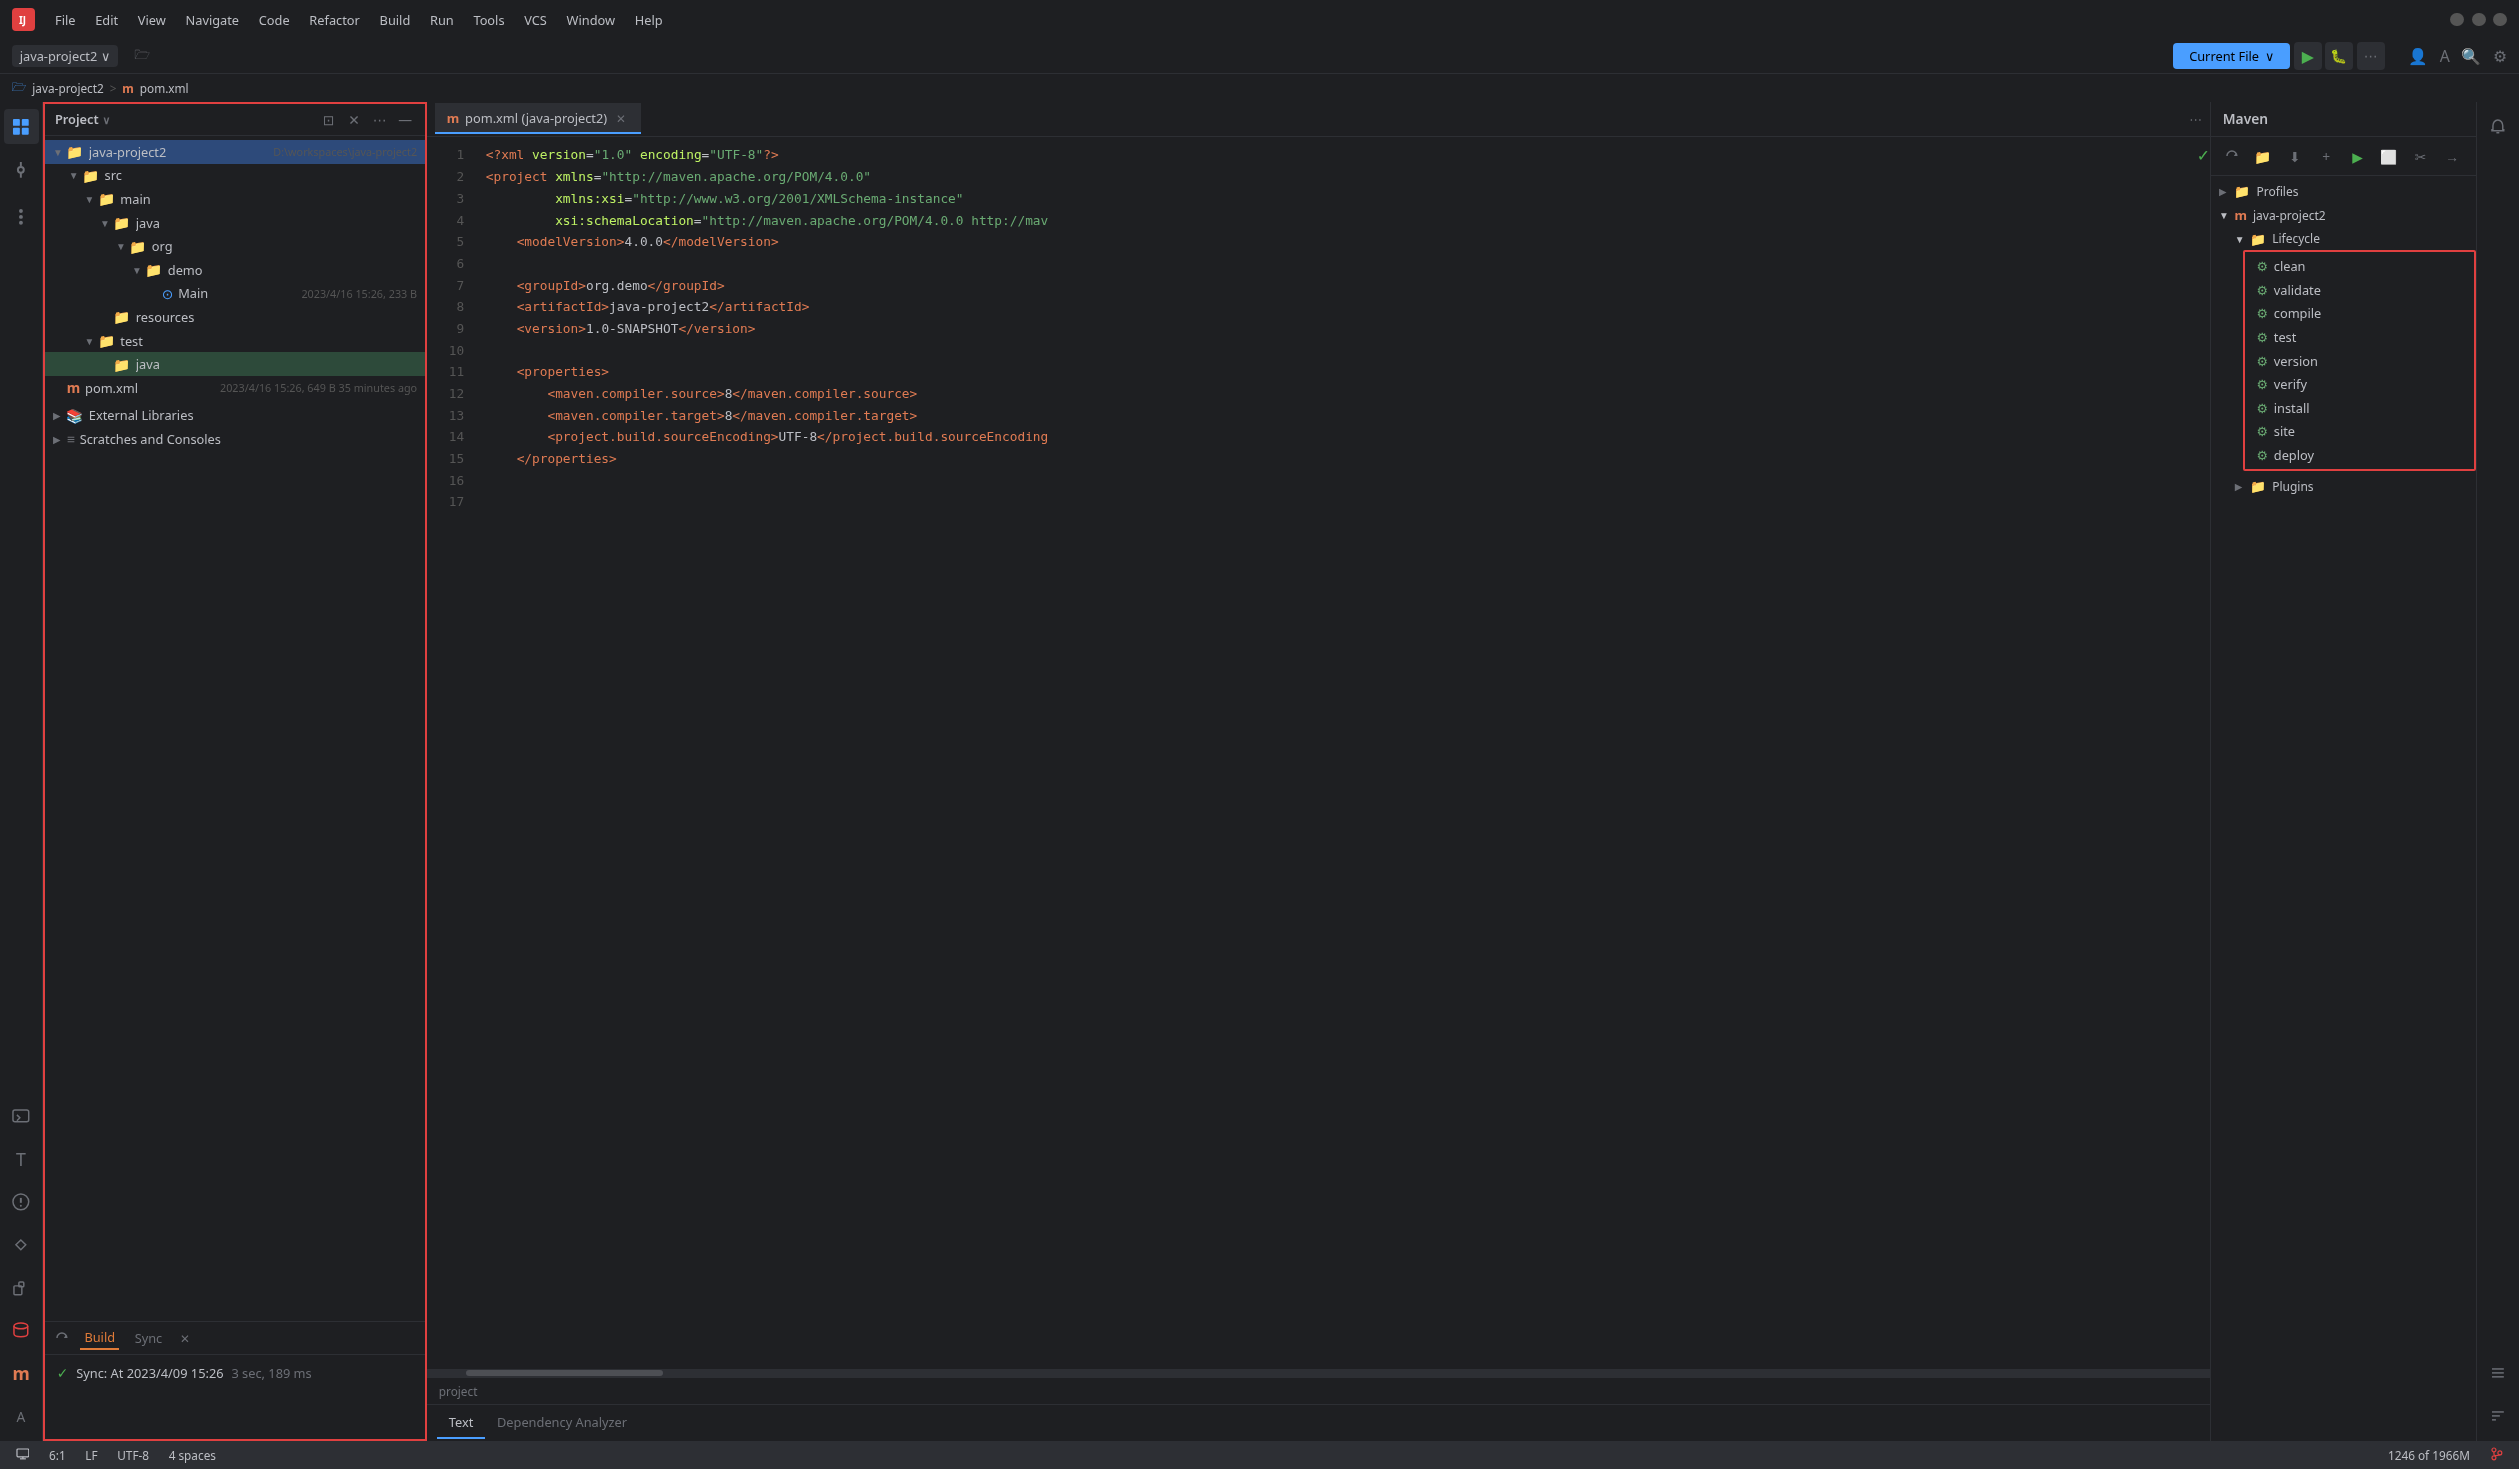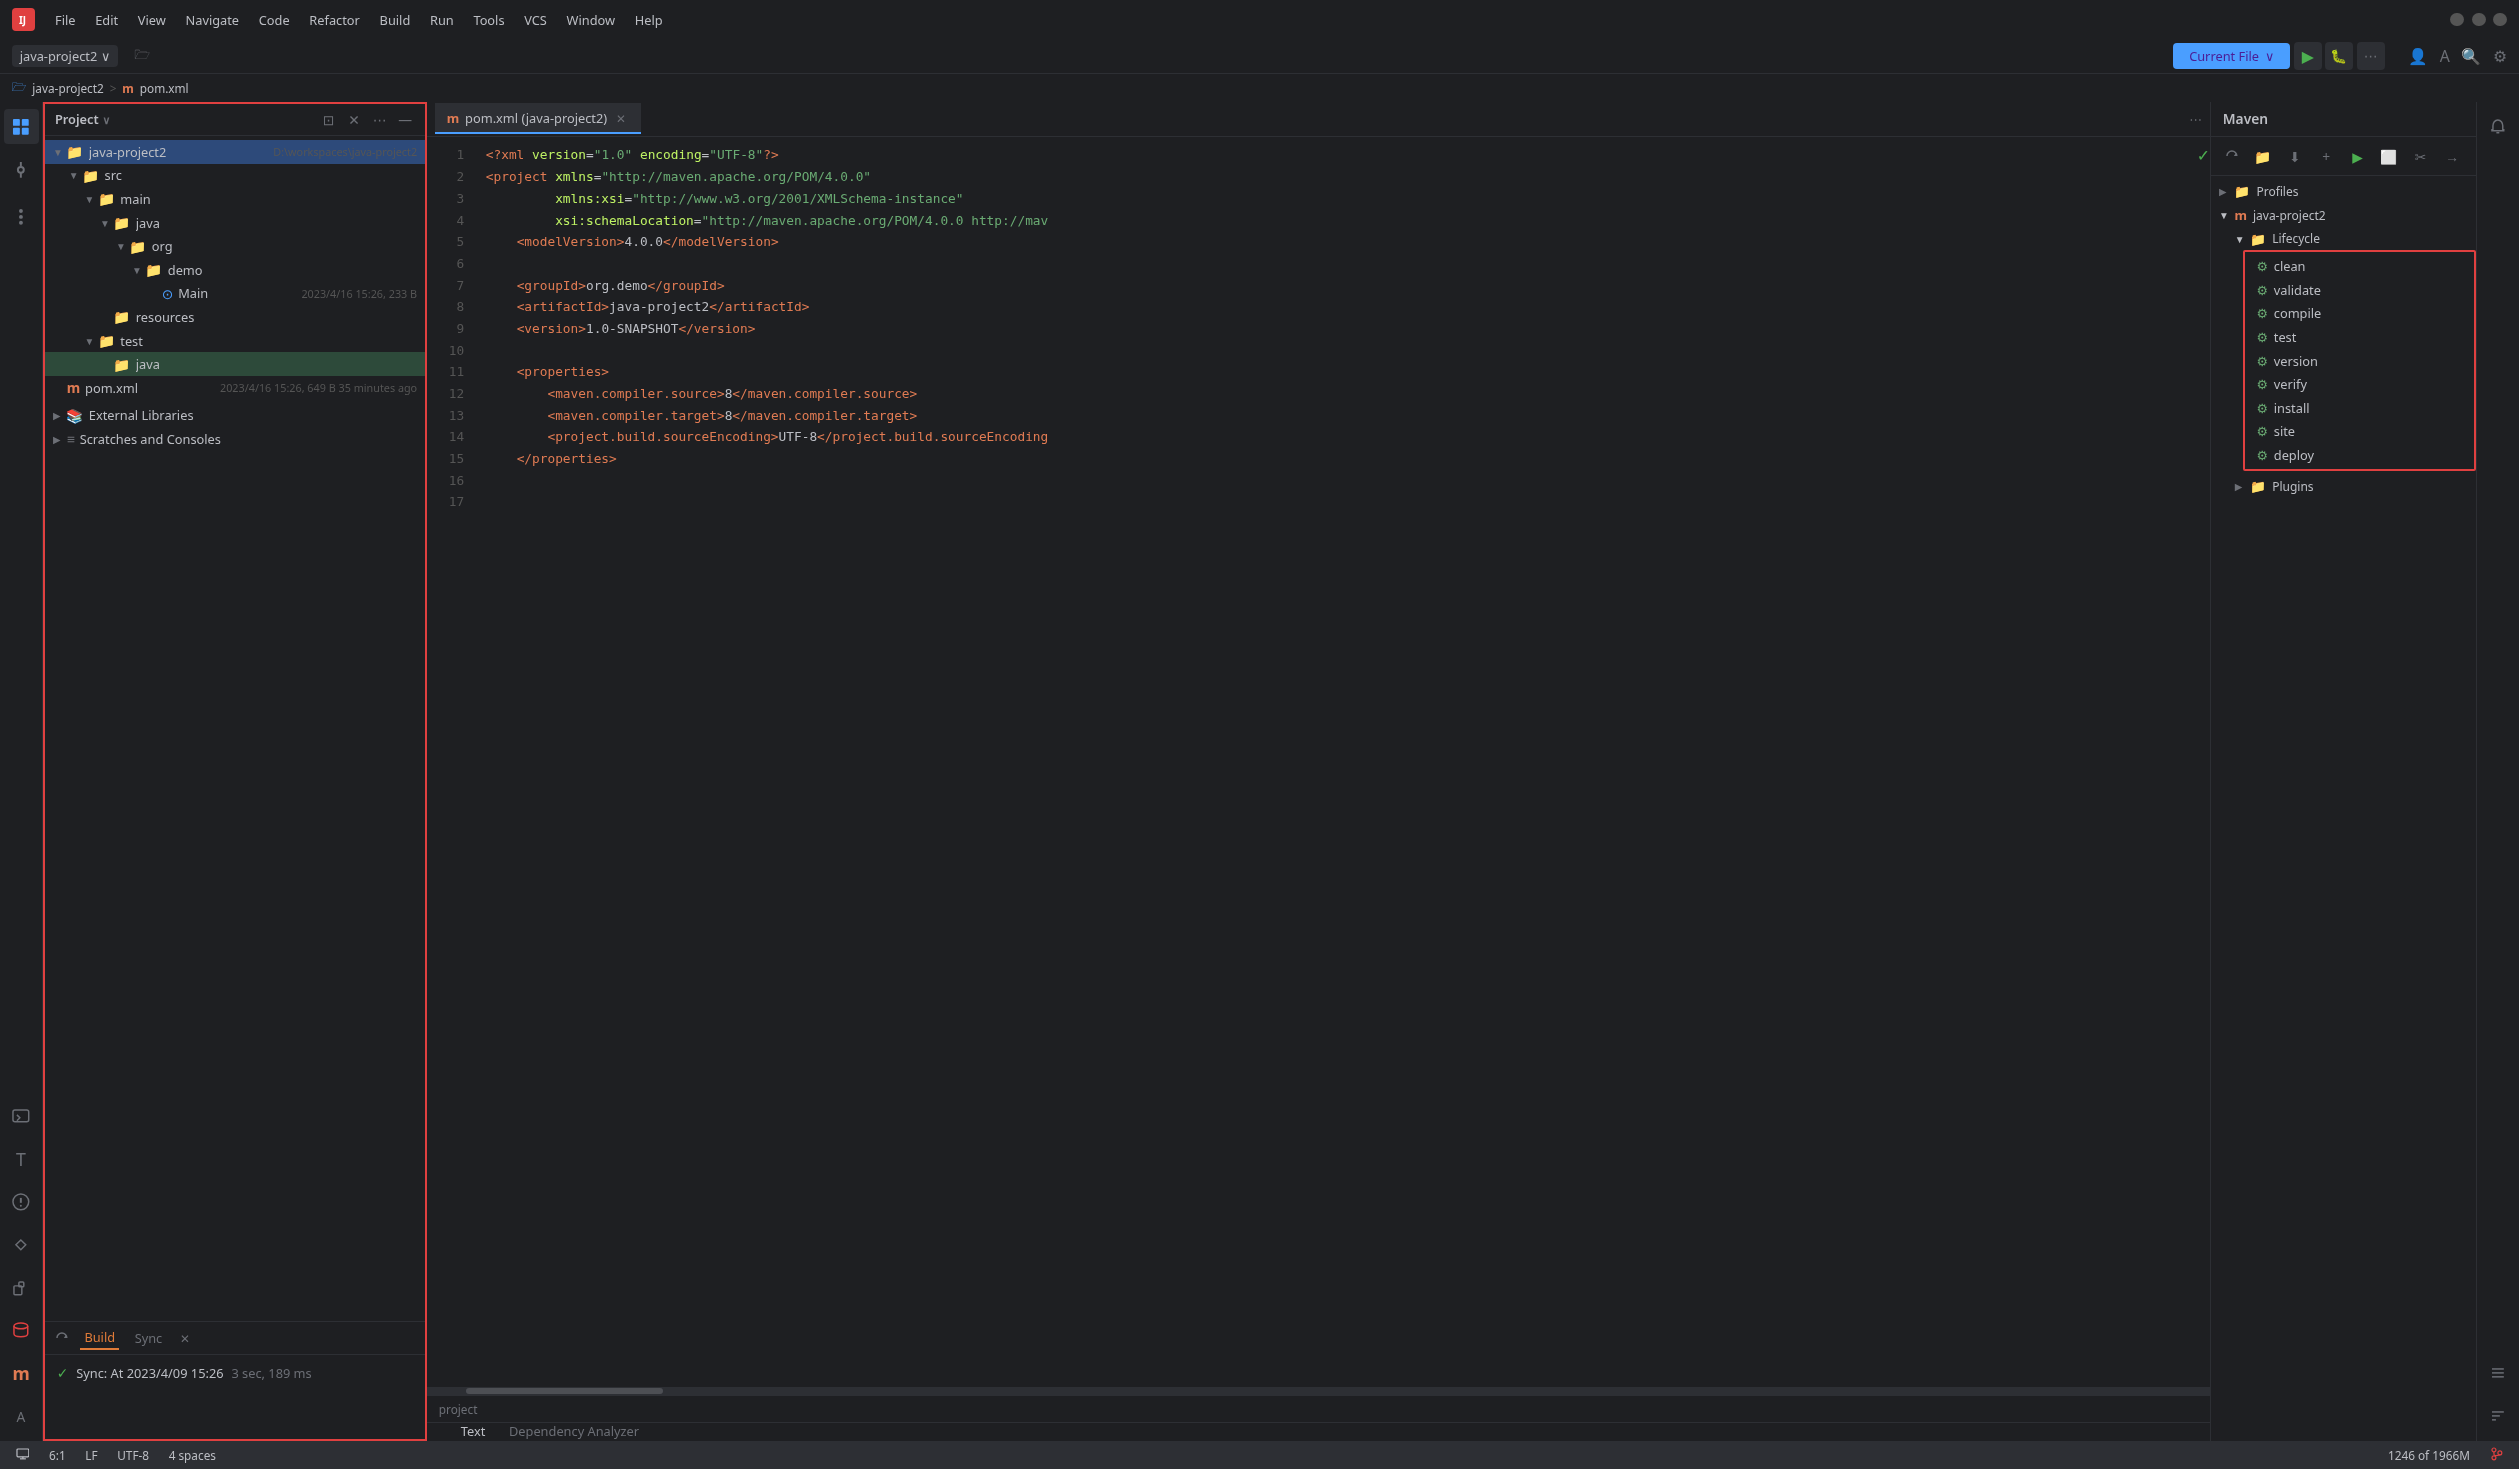--- a/index.html
+++ b/index.html
@@ -70,21 +70,21 @@
       gap: 3.9px;
       padding: 2px 7.9px;
       border-radius: 3.9px;
       background: #2d2f34;
       cursor: pointer;
       color: #bcbec4;
       font-size: 12.8px;
     }
     .run-btn {
       background: #4a9eff;
-      color: #4c1d95;
+      color: #000000;
       border: none;
       padding: 3.9px 15.8px;
       border-radius: 3.9px;
       cursor: pointer;
       font-size: 12.8px;
       margin-left: auto;
       display: flex;
       align-items: center;
       gap: 5.9px;
     }
@@ -326,22 +326,22 @@
       font-size: 11.8px;
       color: #6c6f76;
     }
     .editor-footer-label { margin-right: 15.8px; }
 
     .editor-bottom-tabs {
       display: flex;
       align-items: center;
       background: #1e1f22;
       border-top: 1px solid #2d2f34;
-      padding: 0 22px;
-      height: 19px;
+      padding: 0 10px;
+      height: 37px;
       flex-shrink: 0;
     }
     .editor-bottom-tab {
       padding: 5.9px 11.8px;
       cursor: pointer;
       font-size: 12.8px;
       color: #6c6f76;
       border-bottom: 2px solid transparent;
     }
     .editor-bottom-tab.active {

